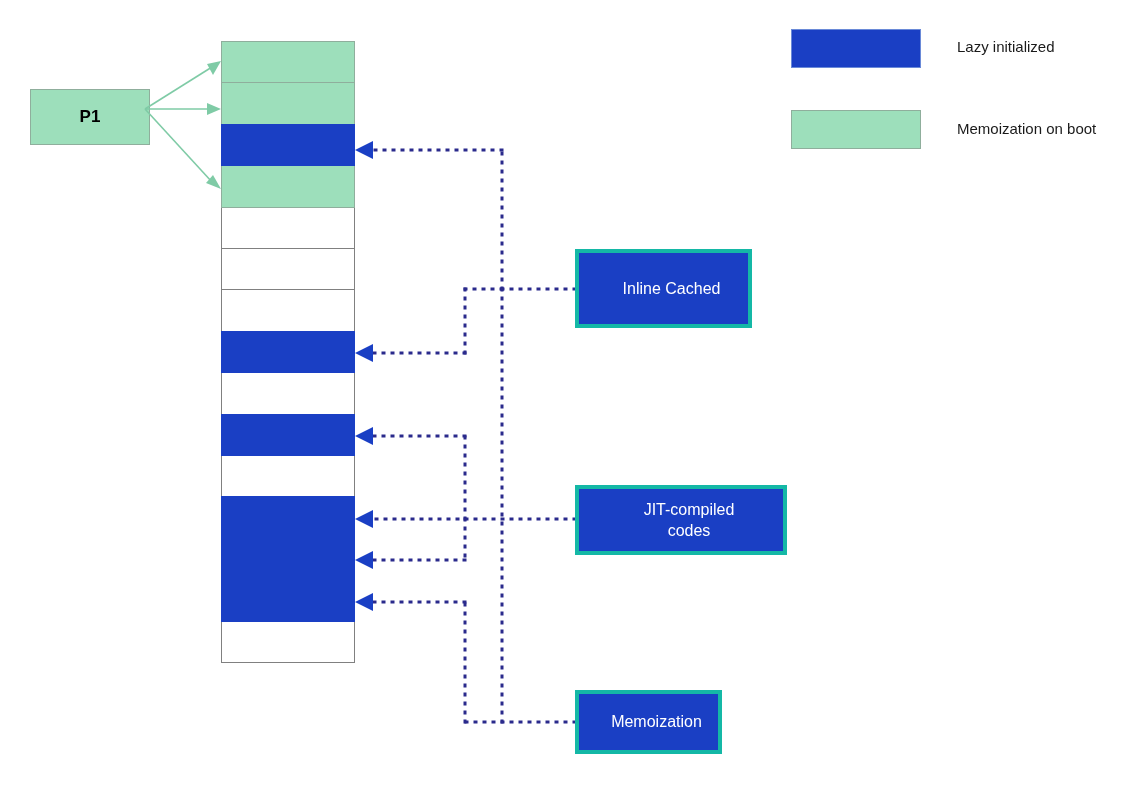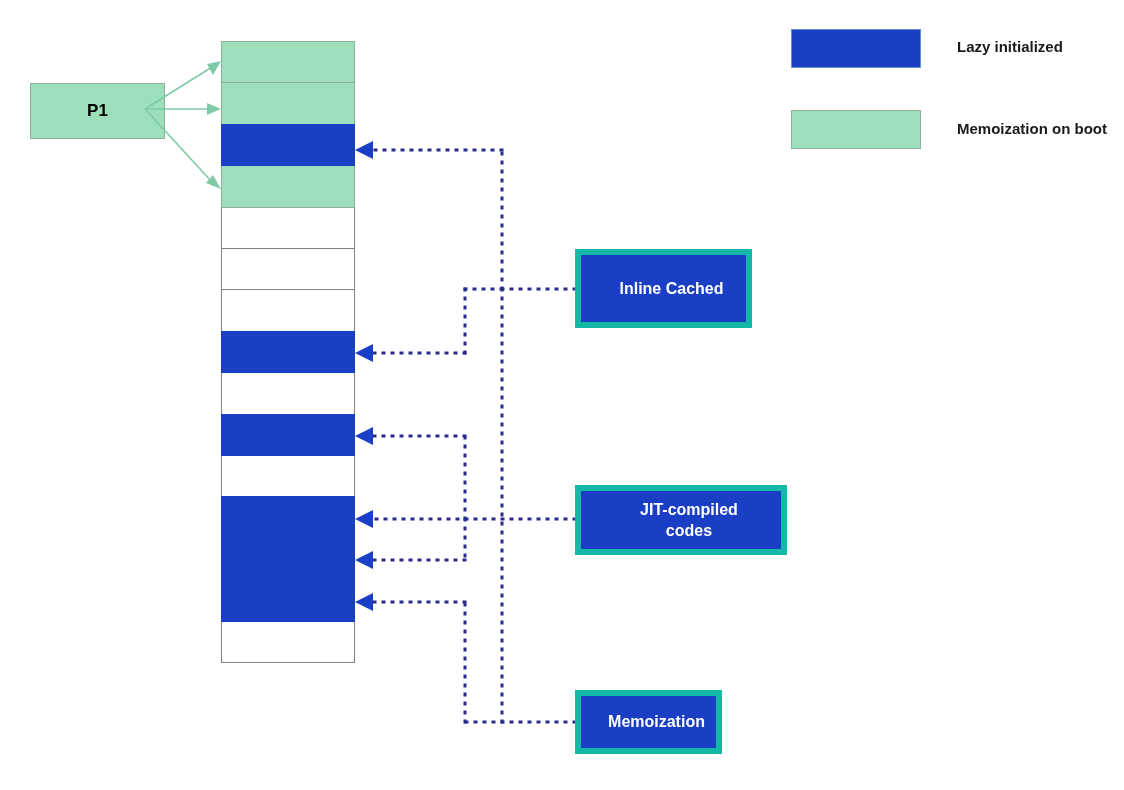--- a/index.html
+++ b/index.html
@@ -47,45 +47,45 @@
     border: 1px solid #8fae9c;
     z-index: 1;
   }
   .mem-cell.empty {
     background: #ffffff;
   }
   
   #p1-box {
     position: absolute;
     left: 30px;
-    top: 83px;
-    width: 135px;
+    top: 89px;
+    width: 120px;
     height: 56px;
     background: #9ddfbb;
     border: 1px solid #8fae9c;
     box-sizing: border-box;
     display: flex;
     align-items: center;
     justify-content: center;
     font-weight: bold;
     font-size: 17px;
     color: #000000;
   }
   
   .label-box {
     position: absolute;
     background: #1a3fc4;
-    border: 6px solid #14b8a6;
+    border: 4px solid #14b8a6;
     box-sizing: border-box;
     display: flex;
     align-items: center;
     justify-content: center;
     text-align: center;
     color: #ffffff;
-    font-weight: bold;
+    font-weight: normal;
     font-size: 16px;
     line-height: 1.32;
     white-space: pre-line;
     z-index: 4;
     padding-left: 16px;
   }
   #label-inline-cached { left: 575px; top: 249px; width: 177px; height: 79px; }
   #label-jit-compiled  { left: 575px; top: 485px; width: 212px; height: 70px; }
   #label-memoization   { left: 575px; top: 690px; width: 147px; height: 64px; }
   
@@ -103,21 +103,20 @@
   #legend-swatch-boot {
     left: 791px; top: 110px;
     background: #9ddfbb;
     border: 1px solid #8fae9c;
   }
   .legend-label {
     position: absolute;
     font-size: 15px;
     color: #1a1a1a;
     white-space: nowrap;
-    font-weight: bold;
   }
   #legend-label-lazy { left: 957px; top: 38px; }
   #legend-label-boot { left: 957px; top: 120px; }
   
   #connectors {
     position: absolute;
     left: 0; top: 0;
     width: 1124px;
     height: 790px;
     pointer-events: none;

